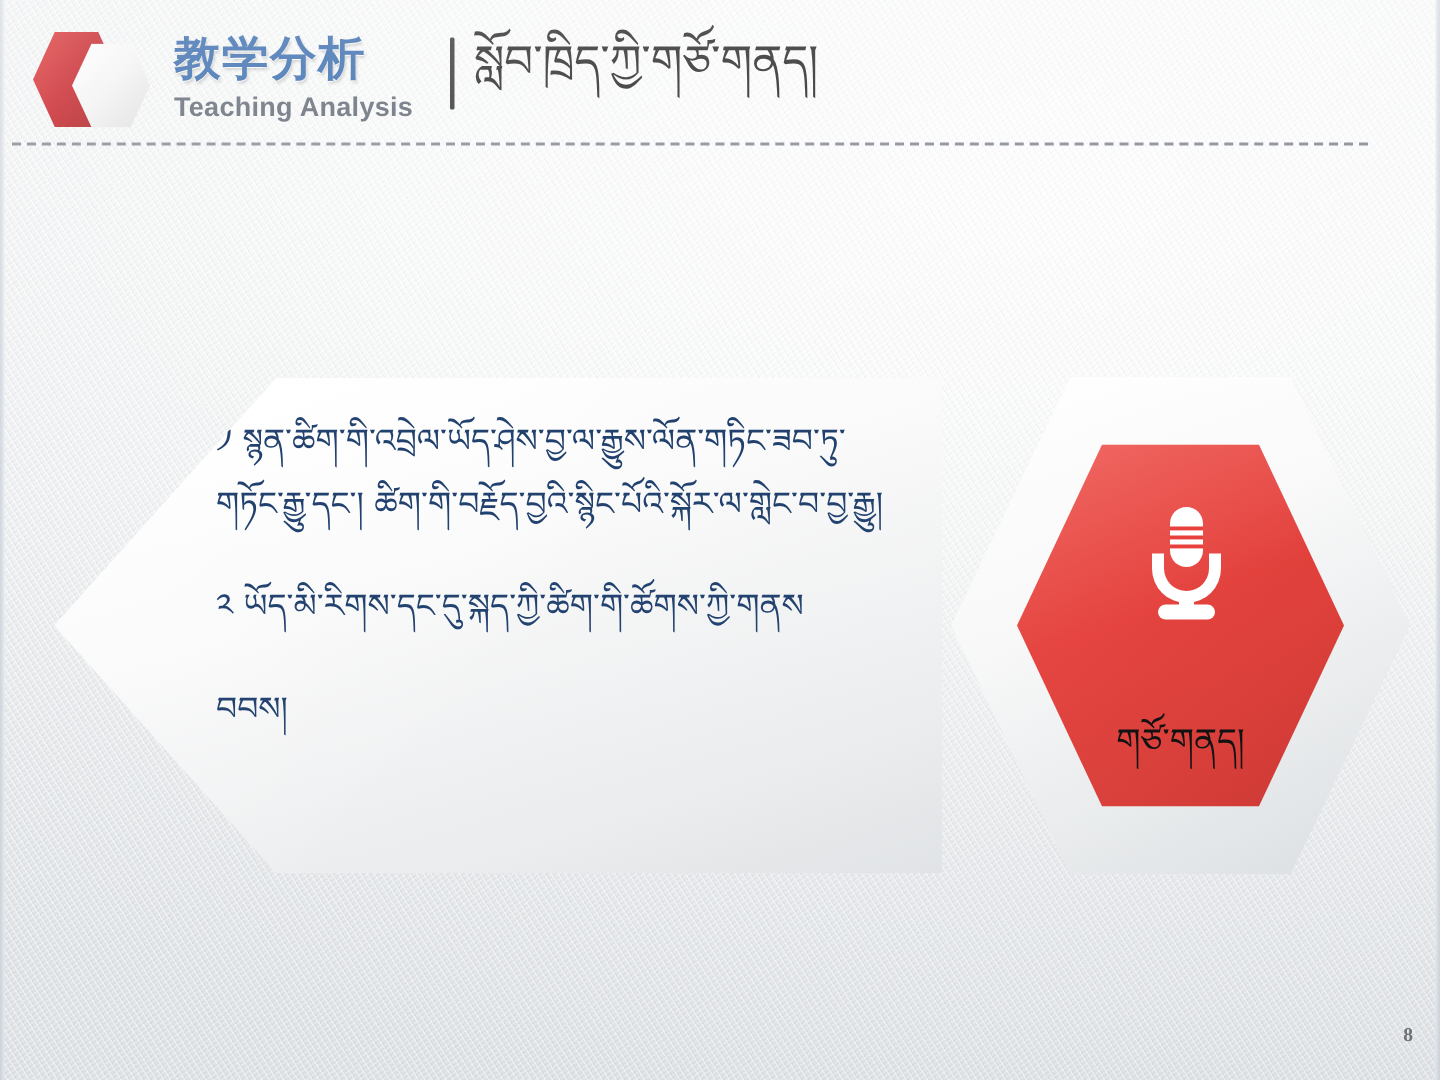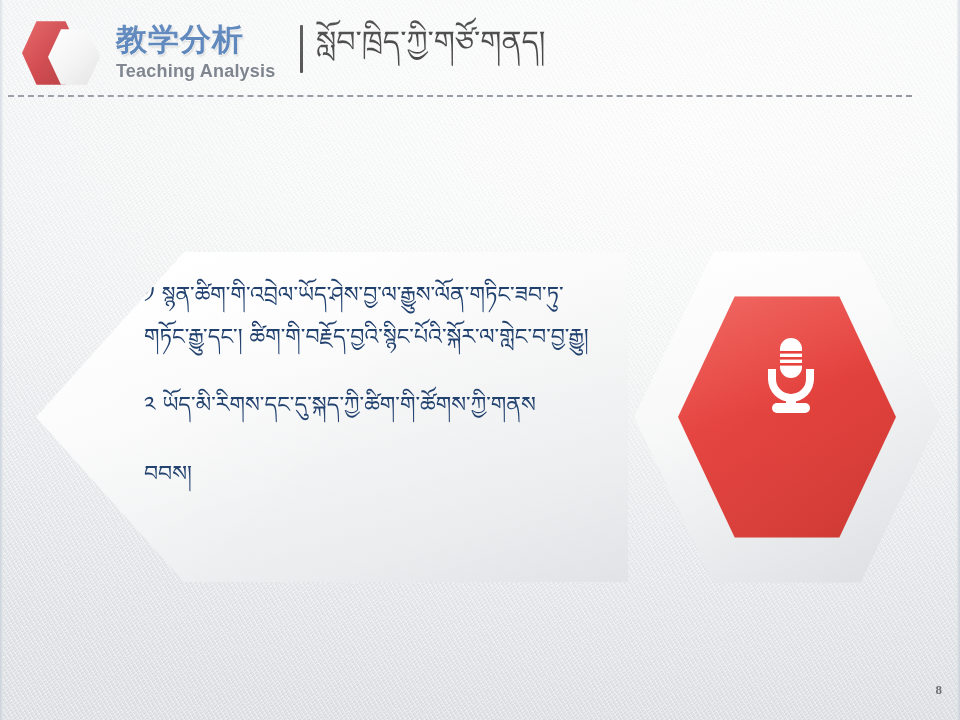--- a/index.html
+++ b/index.html
@@ -159,17 +159,18 @@
       <rect x="20" y="19" width="22" height="2.6" fill="#e8413c"></rect>
       <rect x="20" y="25" width="22" height="2.6" fill="#e8413c"></rect>
 
       <path d="M8 31 L8 41 A23 23 0 0 0 54 41 L54 31 L46 31 L46 41 A15 15 0 0 1 16 41 L16 31 Z" fill="#ffffff"></path>
 
       <rect x="26" y="57" width="10" height="10" fill="#ffffff"></rect>
 
       <rect x="12" y="65" width="38" height="10" rx="5" ry="5" fill="#ffffff"></rect>
     </svg>
 
+    <div class="hex-label">གཙོ་གནད།</div>
   </div>
 
   <div id="pagenum">8</div>
 
 </div>
 
 </body></html>

